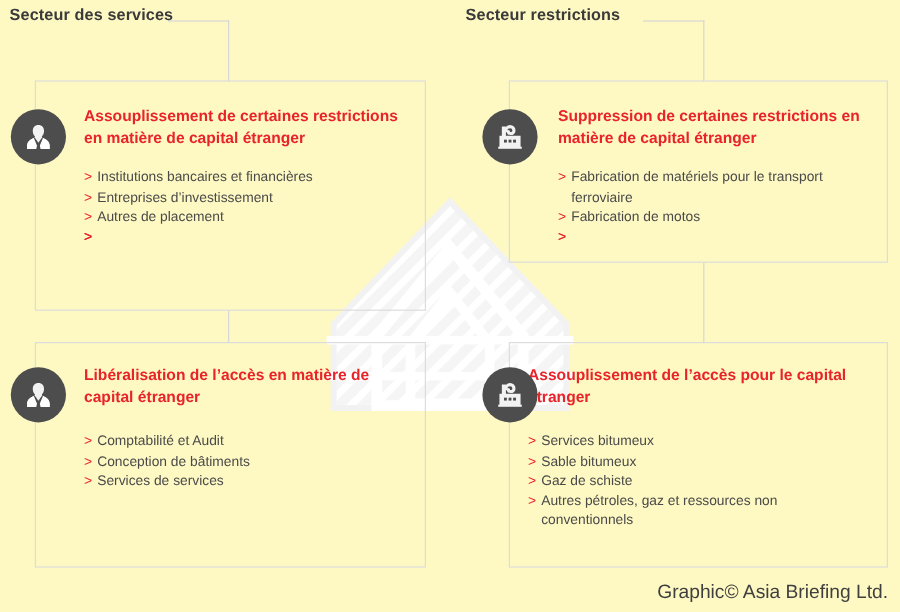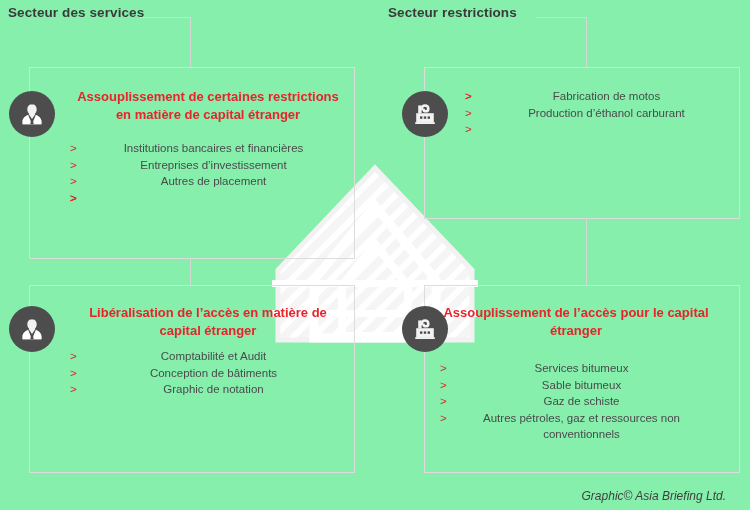--- a/index.html
+++ b/index.html
@@ -8,21 +8,21 @@
     background: #ffffff;
   }
   body {
     font-family: "Liberation Sans", sans-serif;
     -webkit-font-smoothing: antialiased;
   }
   #canvas {
     position: relative;
     width: 750px;
     height: 510px;
-    background: #86efac;
+    background: #fef9c3;
     overflow: hidden;
   }
 
   
   .watermark {
     position: absolute;
     left: 268px;
     top: 160px;
     width: 215px;
     height: 185px;
@@ -74,35 +74,35 @@
     justify-content: center;
     z-index: 4;
   }
   #icon-services-1 { left: 9px;  top: 91px;  }
   #icon-services-2 { left: 9px;  top: 306px; }
   #icon-manuf-1    { left: 402px; top: 91px;  }
   #icon-manuf-2    { left: 402px; top: 306px; }
   .icon-badge svg { display: block; }
 
   
-  .card-body { position: absolute; z-index: 3; text-align: center; }
+  .card-body { position: absolute; z-index: 3; }
   #body-services-1 { left: 70px;  top: 88px;  width: 276px; }
   #body-services-2 { left: 70px;  top: 304px; width: 276px; }
   #body-manuf-1    { left: 465px; top: 88px;  width: 272px; }
   #body-manuf-2    { left: 440px; top: 304px; width: 272px; }
 
   .card-heading {
     color: #e8232a;
     font-size: 13px;
     font-weight: bold;
     line-height: 18px;
     margin: 0 0 16px 0;
   }
   #body-manuf-2 .card-heading { margin-bottom: 20px; }
-  #body-services-2 .card-heading { margin-bottom: 8px; }
+  #body-services-2 .card-heading { margin-bottom: 20px; }
 
   .bullets { list-style: none; margin: 0; padding: 0; }
   .bullets li {
     position: relative;
     padding-left: 11px;
     font-size: 11.5px;
     line-height: 16.5px;
     color: #4a4a4a;
   }
   .bullets li .marker {
@@ -110,24 +110,23 @@
     left: 0;
     top: 0;
     color: #e8232a;
     font-size: 11.5px;
     line-height: 16.5px;
   }
 
   
   #footer-credit {
     position: absolute;
-    right: 24px;
+    right: 10px;
     bottom: 7px;
-    font-size: 12px;
-    font-style: italic;
+    font-size: 16px;
     color: #3f3f3f;
     font-family: "Liberation Sans", sans-serif;
     white-space: nowrap;
   }
 </style>
 </head>
 <body>
 
 <div id="canvas">
 
@@ -217,34 +216,35 @@
         <li><span class="marker">&gt;</span><span>Institutions bancaires et financières</span></li>
         <li><span class="marker">&gt;</span><span>Entreprises d’investissement</span></li>
         <li><span class="marker">&gt;</span><span>Autres de placement</span></li>
         <li><span class="marker">&gt;</span></li>
         <li><span class="marker">&gt;</span></li>
         <li><span class="marker">&gt;</span></li>
       </ul>
   </div>
 
   <div class="card-body" id="body-manuf-1">
-    <ul class="bullets">
-        <li><span class="marker">&gt;</span></li>
+    <div class="card-heading">Suppression de certaines restrictions en matière de capital étranger</div>
+    <ul class="bullets">
+        <li><span class="marker">&gt;</span><span>Fabrication de matériels pour le transport ferroviaire</span></li>
         <li><span class="marker">&gt;</span><span>Fabrication de motos</span></li>
-        <li><span class="marker">&gt;</span><span>Production d’éthanol carburant</span></li>
+        <li><span class="marker">&gt;</span></li>
         <li><span class="marker">&gt;</span></li>
       </ul>
   </div>
 
   <div class="card-body" id="body-services-2">
     <div class="card-heading">Libéralisation de l’accès en matière de capital étranger</div>
     <ul class="bullets">
         <li><span class="marker">&gt;</span><span>Comptabilité et Audit</span></li>
         <li><span class="marker">&gt;</span><span>Conception de bâtiments</span></li>
-        <li><span class="marker">&gt;</span><span>Graphic de notation</span></li>
+        <li><span class="marker">&gt;</span><span>Services de services</span></li>
       </ul>
   </div>
 
   <div class="card-body" id="body-manuf-2">
     <div class="card-heading">Assouplissement de l’accès pour le capital étranger</div>
     <ul class="bullets">
         <li><span class="marker">&gt;</span><span>Services bitumeux</span></li>
         <li><span class="marker">&gt;</span><span>Sable bitumeux</span></li>
         <li><span class="marker">&gt;</span><span>Gaz de schiste</span></li>
         <li><span class="marker">&gt;</span><span>Autres pétroles, gaz et ressources non conventionnels</span></li>

